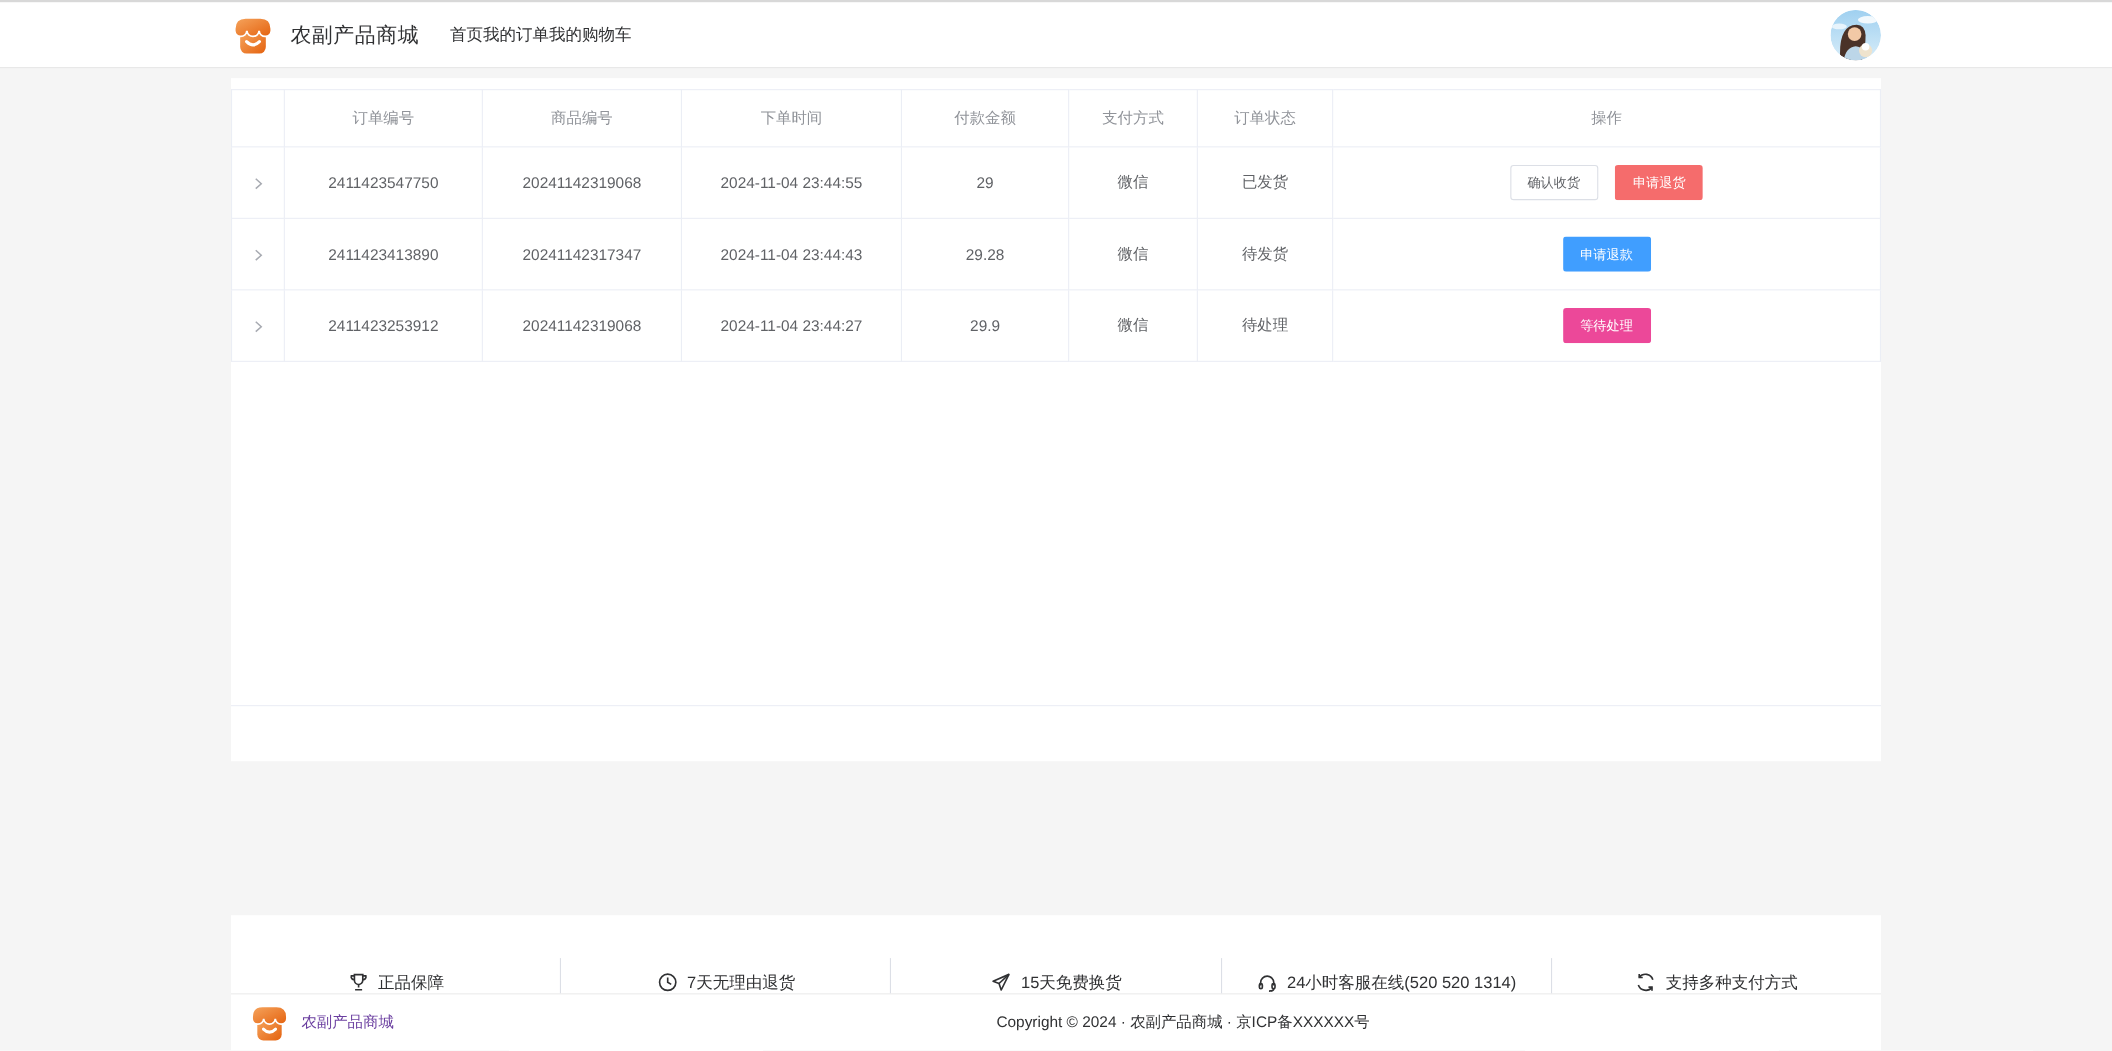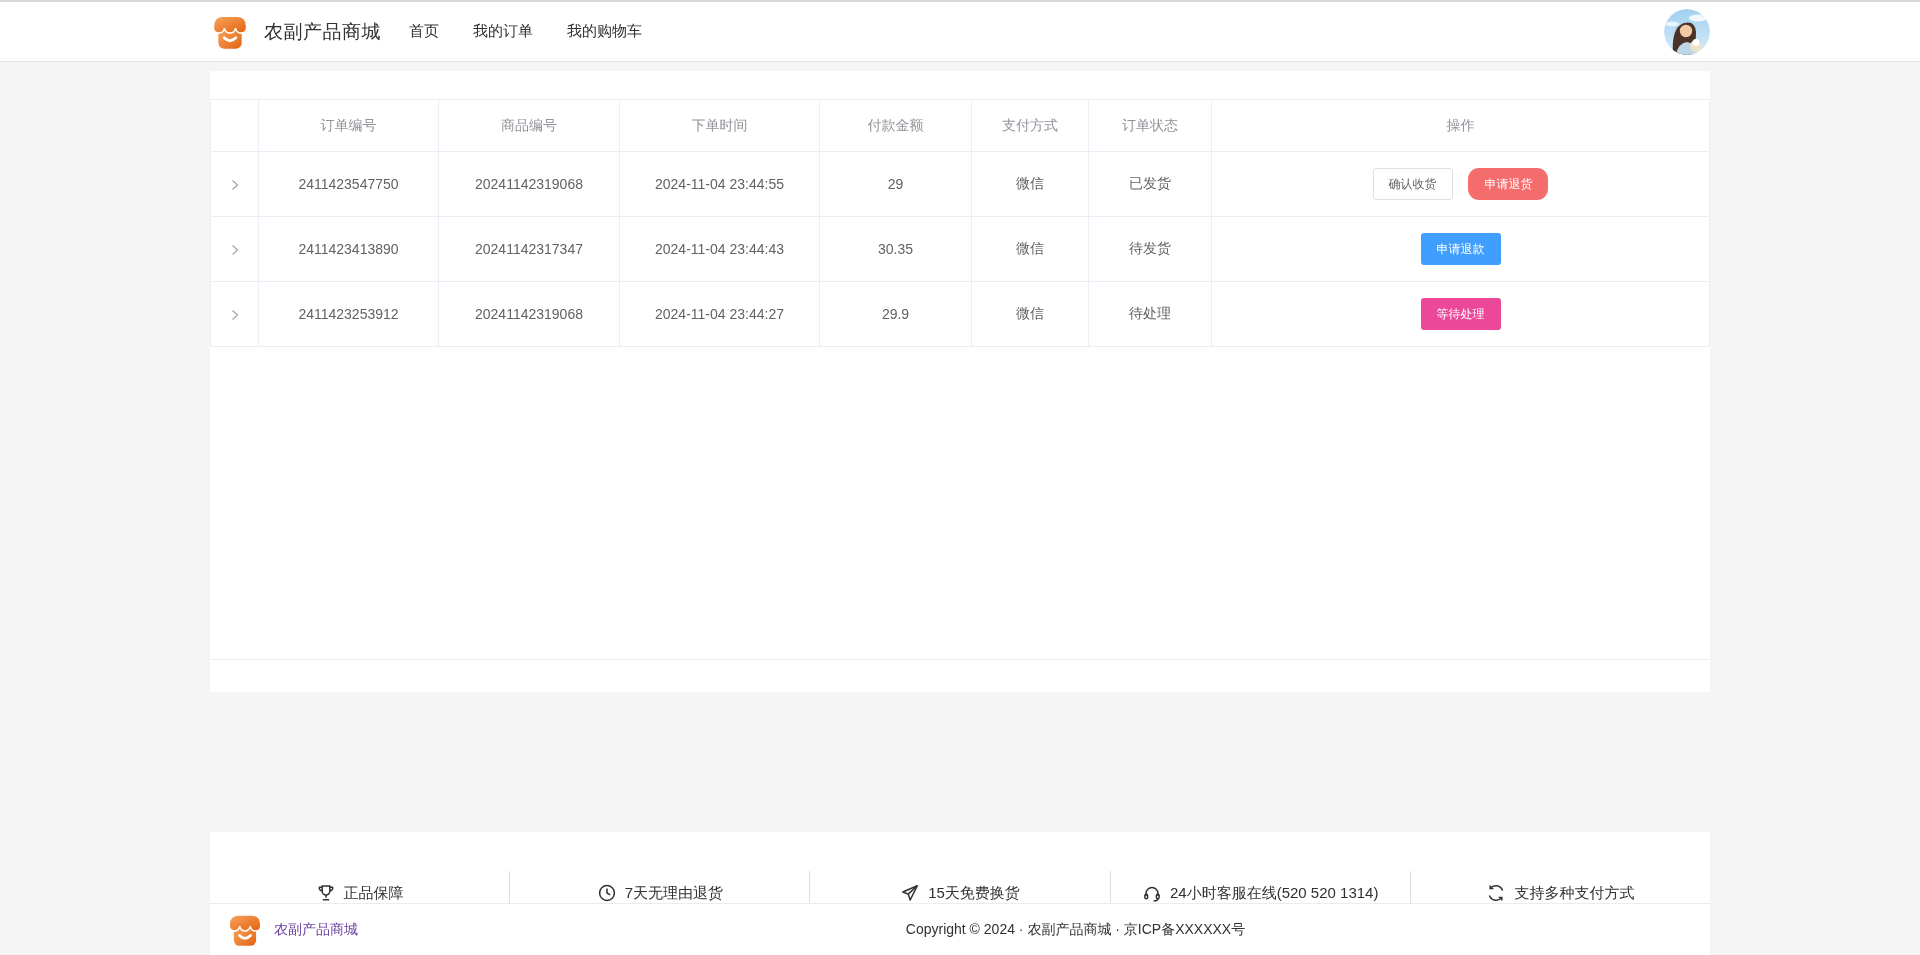--- a/index.html
+++ b/index.html
@@ -3,43 +3,43 @@
 <meta charset="utf-8">
 <style>
   * { margin:0; padding:0; box-sizing:border-box; }
   html,body { width:1920px; background:#f5f5f5; font-family:"Liberation Sans","DejaVu Sans",sans-serif; color:#303133; }
 
   
   .topbar { height:62px; background:#fff; border-top:2px solid #d8d8d8; border-bottom:1px solid #e6e6e6; }
   .topbar-inner { width:1500px; height:100%; margin:0 auto; display:flex; align-items:center; }
   .logo { width:40px; height:40px; flex:0 0 40px; }
   .brand-title { font-size:19px; color:#303133; margin-left:14px; letter-spacing:.5px; }
-  .nav { display:flex; margin-left:28px; gap:34px; }
+  .nav { display:flex; margin-left:28px; }
   .nav-item { font-size:15px; color:#303133; cursor:pointer; }
   .avatar { margin-left:auto; width:46px; height:46px; border-radius:50%; overflow:hidden; cursor:pointer; }
 
   
   .card { width:1500px; height:621px; margin:9px auto 0; background:#fff; overflow:hidden; }
   .tabs { display:flex; height:63px; border-bottom:2px solid #e4e7ed; }
   .tab { flex:1; position:relative; display:flex; align-items:center; justify-content:center;
          font-size:15px; color:#303133; cursor:pointer; }
   .tab.active { color:#409eff; }
   .tab.active::after { content:""; position:absolute; left:0; right:0; bottom:-2px; height:2px; background:#409eff; }
 
-  table.orders { width:100%; border-collapse:collapse; margin-top:28px; table-layout:fixed; }
+  table.orders { width:100%; border-collapse:collapse; margin-top:10px; table-layout:fixed; }
   .orders th, .orders td { border:1px solid #ebeef5; text-align:center; font-weight:normal; }
   .orders th { height:52px; color:#909399; font-size:14px; background:#fff; }
   .orders td { height:65px; color:#606266; font-size:14px; }
   .expand-cell svg { vertical-align:middle; }
 
   .btn { display:inline-block; border:1px solid transparent; border-radius:3px; font-size:12px;
          padding:9px 15px; cursor:pointer; line-height:1; font-family:Liberation Serif, serif; }
   .btn + .btn { margin-left:12px; }
   .btn-default { background:#fff; border-color:#dcdfe6; color:#606266; }
-  .btn-danger { background:#f56c6c; color:#fff;border-radius:11px; }
+  .btn-danger { background:#f56c6c; color:#fff; }
   .btn-primary { background:#409eff; color:#fff; }
   .btn-disabled { background:#ec4899; color:#fff; cursor:not-allowed; }
 
   .table-spacer { height:313px; border-bottom:1px solid #ebeef5; }
 
   
   .footer { width:1500px; height:123px; margin:140px auto 0; background:#fff; }
   .services { height:71px; display:flex; align-items:flex-end; }
   .service { flex:1; display:flex; align-items:center; justify-content:center; gap:8px;
              font-size:15px; color:#303133; }
@@ -150,21 +150,21 @@
       </tr>
       <tr>
         <td class="expand-cell">
           <svg width="12" height="12" viewBox="0 0 12 12">
               <path d="M3.5 1.5 L8.5 6 L3.5 10.5" stroke="#a8abb2" stroke-width="1.4" fill="none"></path>
             </svg>
         </td>
         <td>2411423413890</td>
         <td>20241142317347</td>
         <td>2024-11-04 23:44:43</td>
-        <td>30.35</td>
+        <td>29.28</td>
         <td>微信</td>
         <td>待发货</td>
         <td>
           <button class="btn btn-primary">申请退款</button>
         </td>
       </tr>
       <tr>
         <td class="expand-cell">
           <svg width="12" height="12" viewBox="0 0 12 12">
               <path d="M3.5 1.5 L8.5 6 L3.5 10.5" stroke="#a8abb2" stroke-width="1.4" fill="none"></path>

